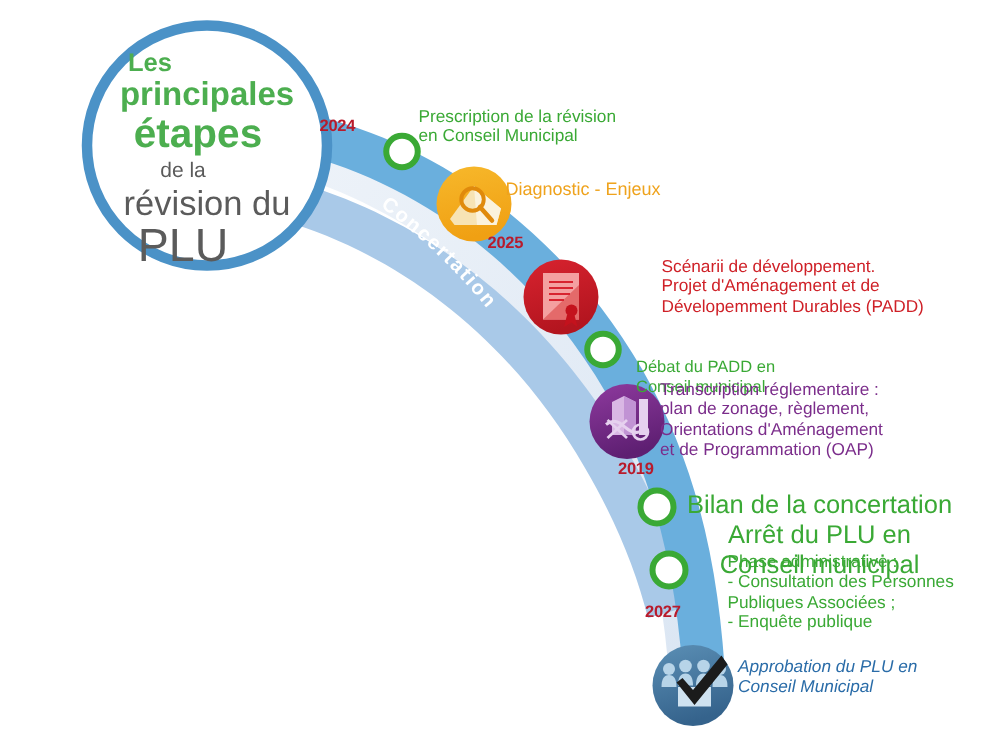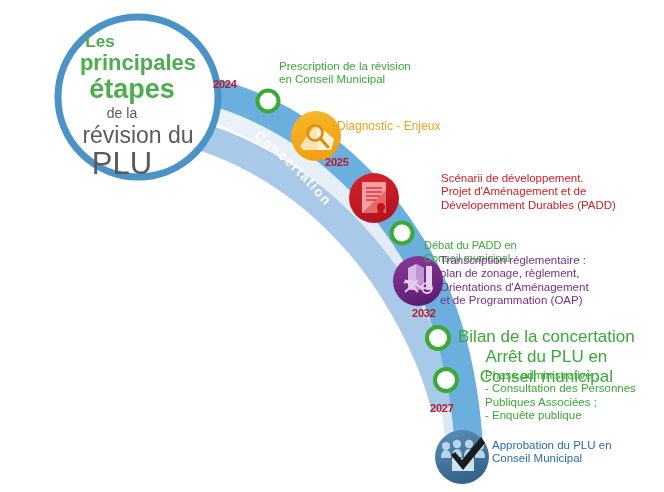--- a/index.html
+++ b/index.html
@@ -46,21 +46,21 @@
     font-weight: bold;
     font-size: 11px;
     color: #b81b2c;
     letter-spacing: -0.2px;
     pointer-events: auto;
   }
   .lbl.green  { color: #3aa935; }
   .lbl.orange { color: #efa31d; }
   .lbl.red    { color: #cf2027; margin-left: 44px; }
   .lbl.purple { color: #7b2d8b; }
-  .lbl.blue   { color: #2a6ca8; }
+  .lbl.blue   { color: #2a6ca8; font-style: italic; }
 
   .title-green {
     fill: #4cae4f;
   }
   .title-gray {
     fill: #5b5b5b;
   }
   svg text { font-family: "Liberation Sans", sans-serif; }
 </style>
 </head>
@@ -170,24 +170,24 @@
       </g>
       <rect x="452" y="458" width="22" height="13" fill="#cfe2f0"></rect>
       <path d="M 451,455 L 463,470 L 485,443 L 481,437 L 462,460 L 455,452 Z" fill="#1b1b1b"></path>
     </g>
   </svg>
 
   <div class="txt-layer">
 
     <span class="year" style="left:213px; top:78px;">2024</span>
     <span class="year" style="left:325px; top:156px;">2025</span>
-    <span class="year" style="left:412px; top:307px;">2032</span>
+    <span class="year" style="left:412px; top:307px;">2019</span>
     <span class="year" style="left:430px; top:402px;">2027</span>
 
-    <span class="lbl green" style="left:279px; top:60px; font-size:11.5px;">Prescription de la révision
+    <span class="lbl green" style="left:279px; top:72px; font-size:11.5px;">Prescription de la révision
 en Conseil Municipal</span>
 
     <span class="lbl orange" style="left:337px; top:119px; font-size:12px;">Diagnostic - Enjeux</span>
 
     <span class="lbl red" style="left:397px; top:172px; font-size:11.5px;">Scénarii de développement.
 Projet d'Aménagement et de
 Dévelopemment Durables (PADD)</span>
 
     <span class="lbl green" style="left:424px; top:239px; font-size:11px;">Débat du PADD en
 Conseil municipal</span>

